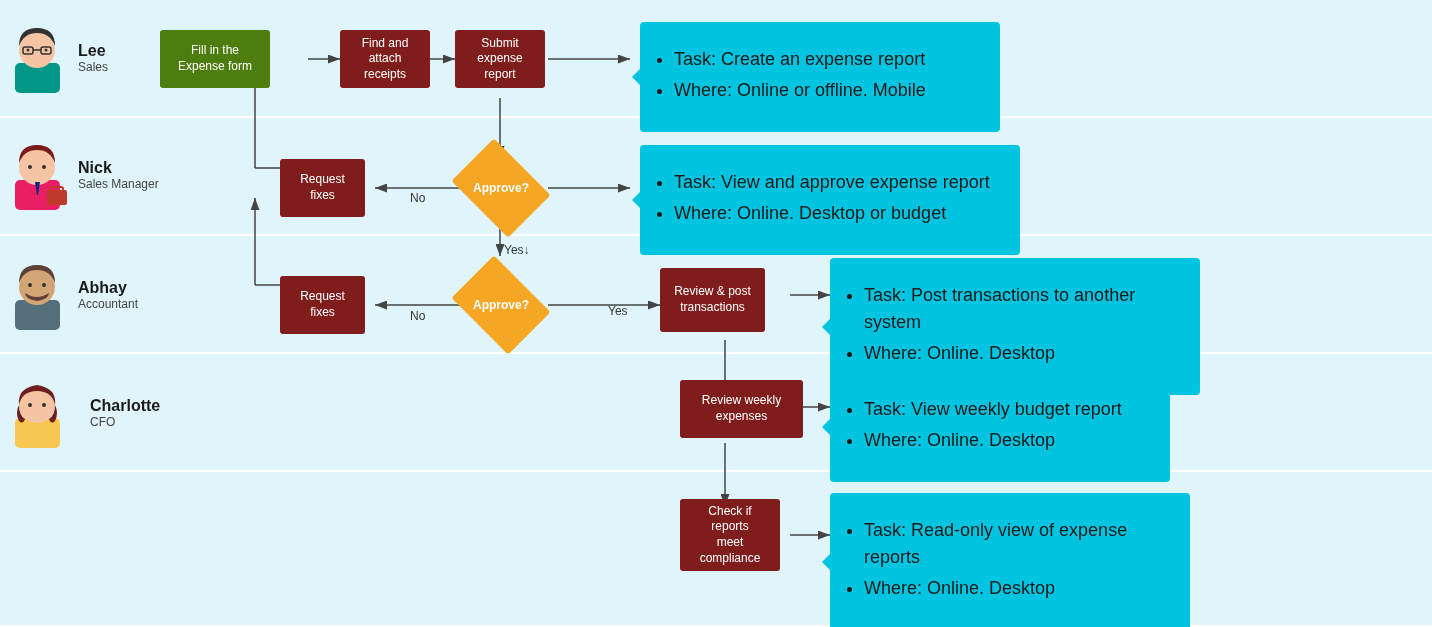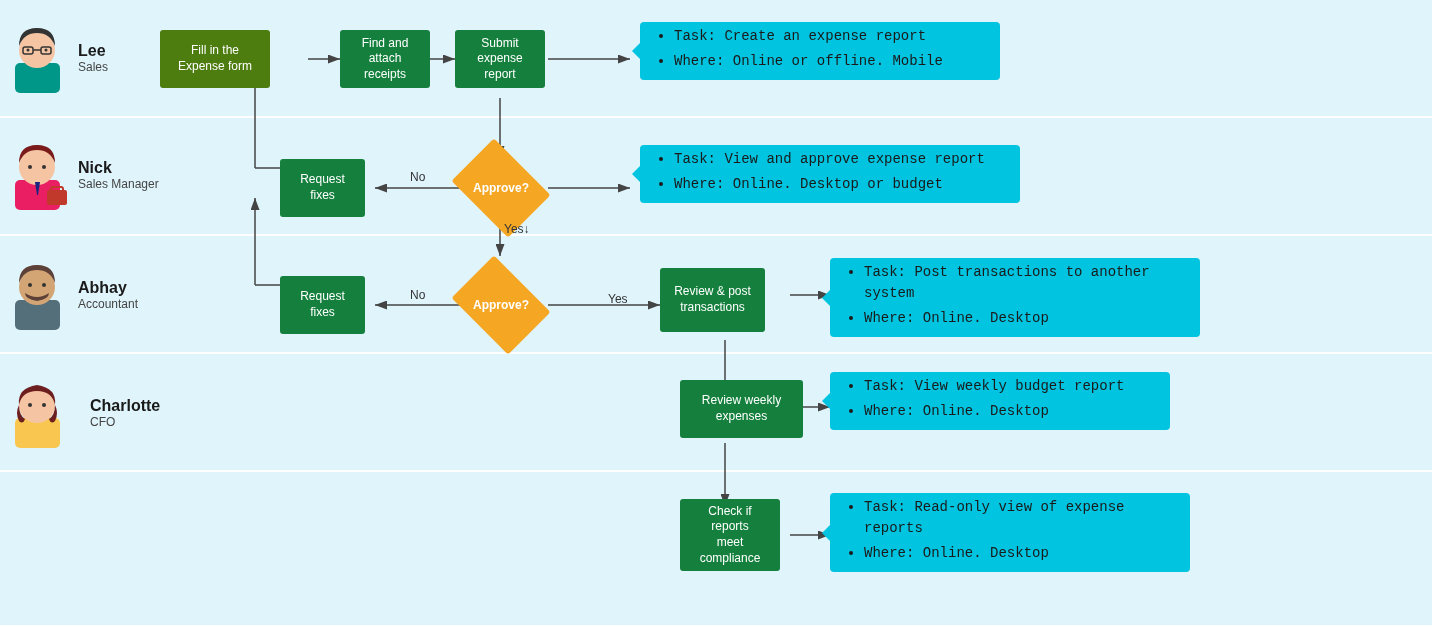--- a/index.html
+++ b/index.html
@@ -54,21 +54,21 @@
       color: #1a1a1a;
     }
 
     .person-role {
       font-size: 12px;
       color: #444;
     }
 
     
     .dark-box {
-      background: #15803d;
+      background: #7f1d1d;
       color: #fff;
       border-radius: 3px;
       padding: 6px 10px;
       text-align: center;
       font-size: 12px;
       line-height: 1.3;
       position: absolute;
       display: flex;
       align-items: center;
       justify-content: center;
@@ -115,26 +115,25 @@
       font-weight: 700;
       font-size: 12px;
       text-align: center;
       line-height: 1.2;
     }
 
     
     .callout {
       background: #00c4e0;
       border-radius: 4px;
-      padding: 4px 16px;
-      position: absolute;
-      font-size: 14px;
+      padding: 24px 16px;
+      position: absolute;
+      font-size: 18px;
       color: #1a1a1a;
       line-height: 1.5;
-      font-family: Liberation Mono, monospace;
     }
 
     .callout::before {
       content: '';
       position: absolute;
       left: -18px;
       top: 50%;
       transform: translateY(-50%);
       border: 10px solid transparent;
       border-right-color: #00c4e0;
@@ -158,20 +157,21 @@
       height: 627px;
       pointer-events: none;
     }
 
     
     .arrow-label {
       position: absolute;
       font-size: 12px;
       color: #333;
       font-weight: 500;
+      margin-top: 21px;
     }
 
     
     .p1 { top: 18px; left: 5px; }
   </style>
 </head>
 <body>
 
 <div class="diagram">
 
@@ -331,21 +331,21 @@
     <span>Request<br>fixes</span>
   </div>
 
   <div class="arrow-label" style="left:410px; top:288px;">No</div>
 
   <div class="diamond-container" style="left:456px; top:270px;">
     <div class="diamond"></div>
     <span class="diamond-text">Approve?</span>
   </div>
 
-  <div class="arrow-label" style="left:608px; top:292px;">Yes</div>
+  <div class="arrow-label" style="left:608px; top:283px;">Yes</div>
 
   <div class="dark-box" style="left:660px; top:268px; width:105px; height:64px;align-items:center;">
     <span>Review &amp; post<br>transactions</span>
   </div>
 
   <div class="callout" style="left:830px; top:258px; width:370px;">
     <ul>
       <li>Task: Post transactions to another system</li>
       <li>Where: Online. Desktop</li>
     </ul>

